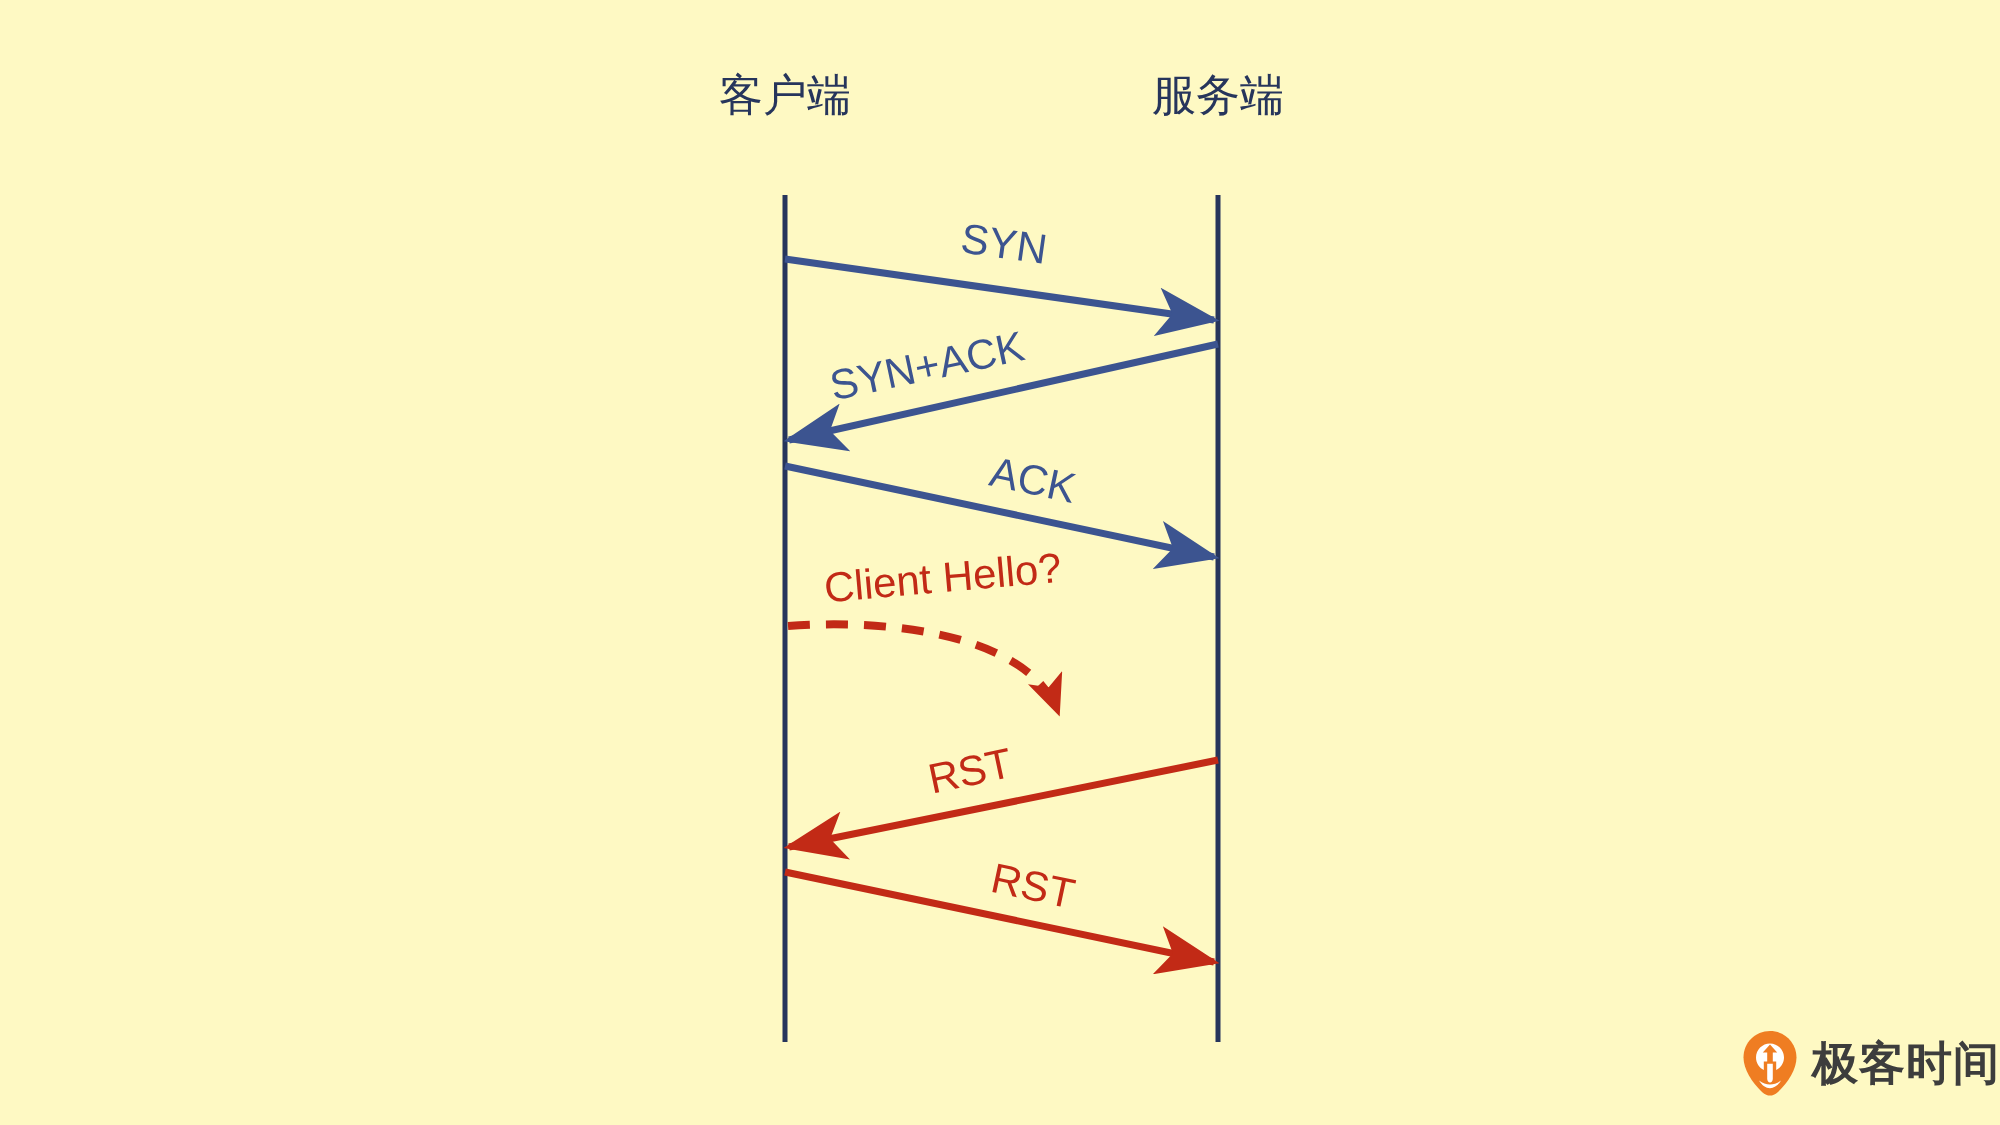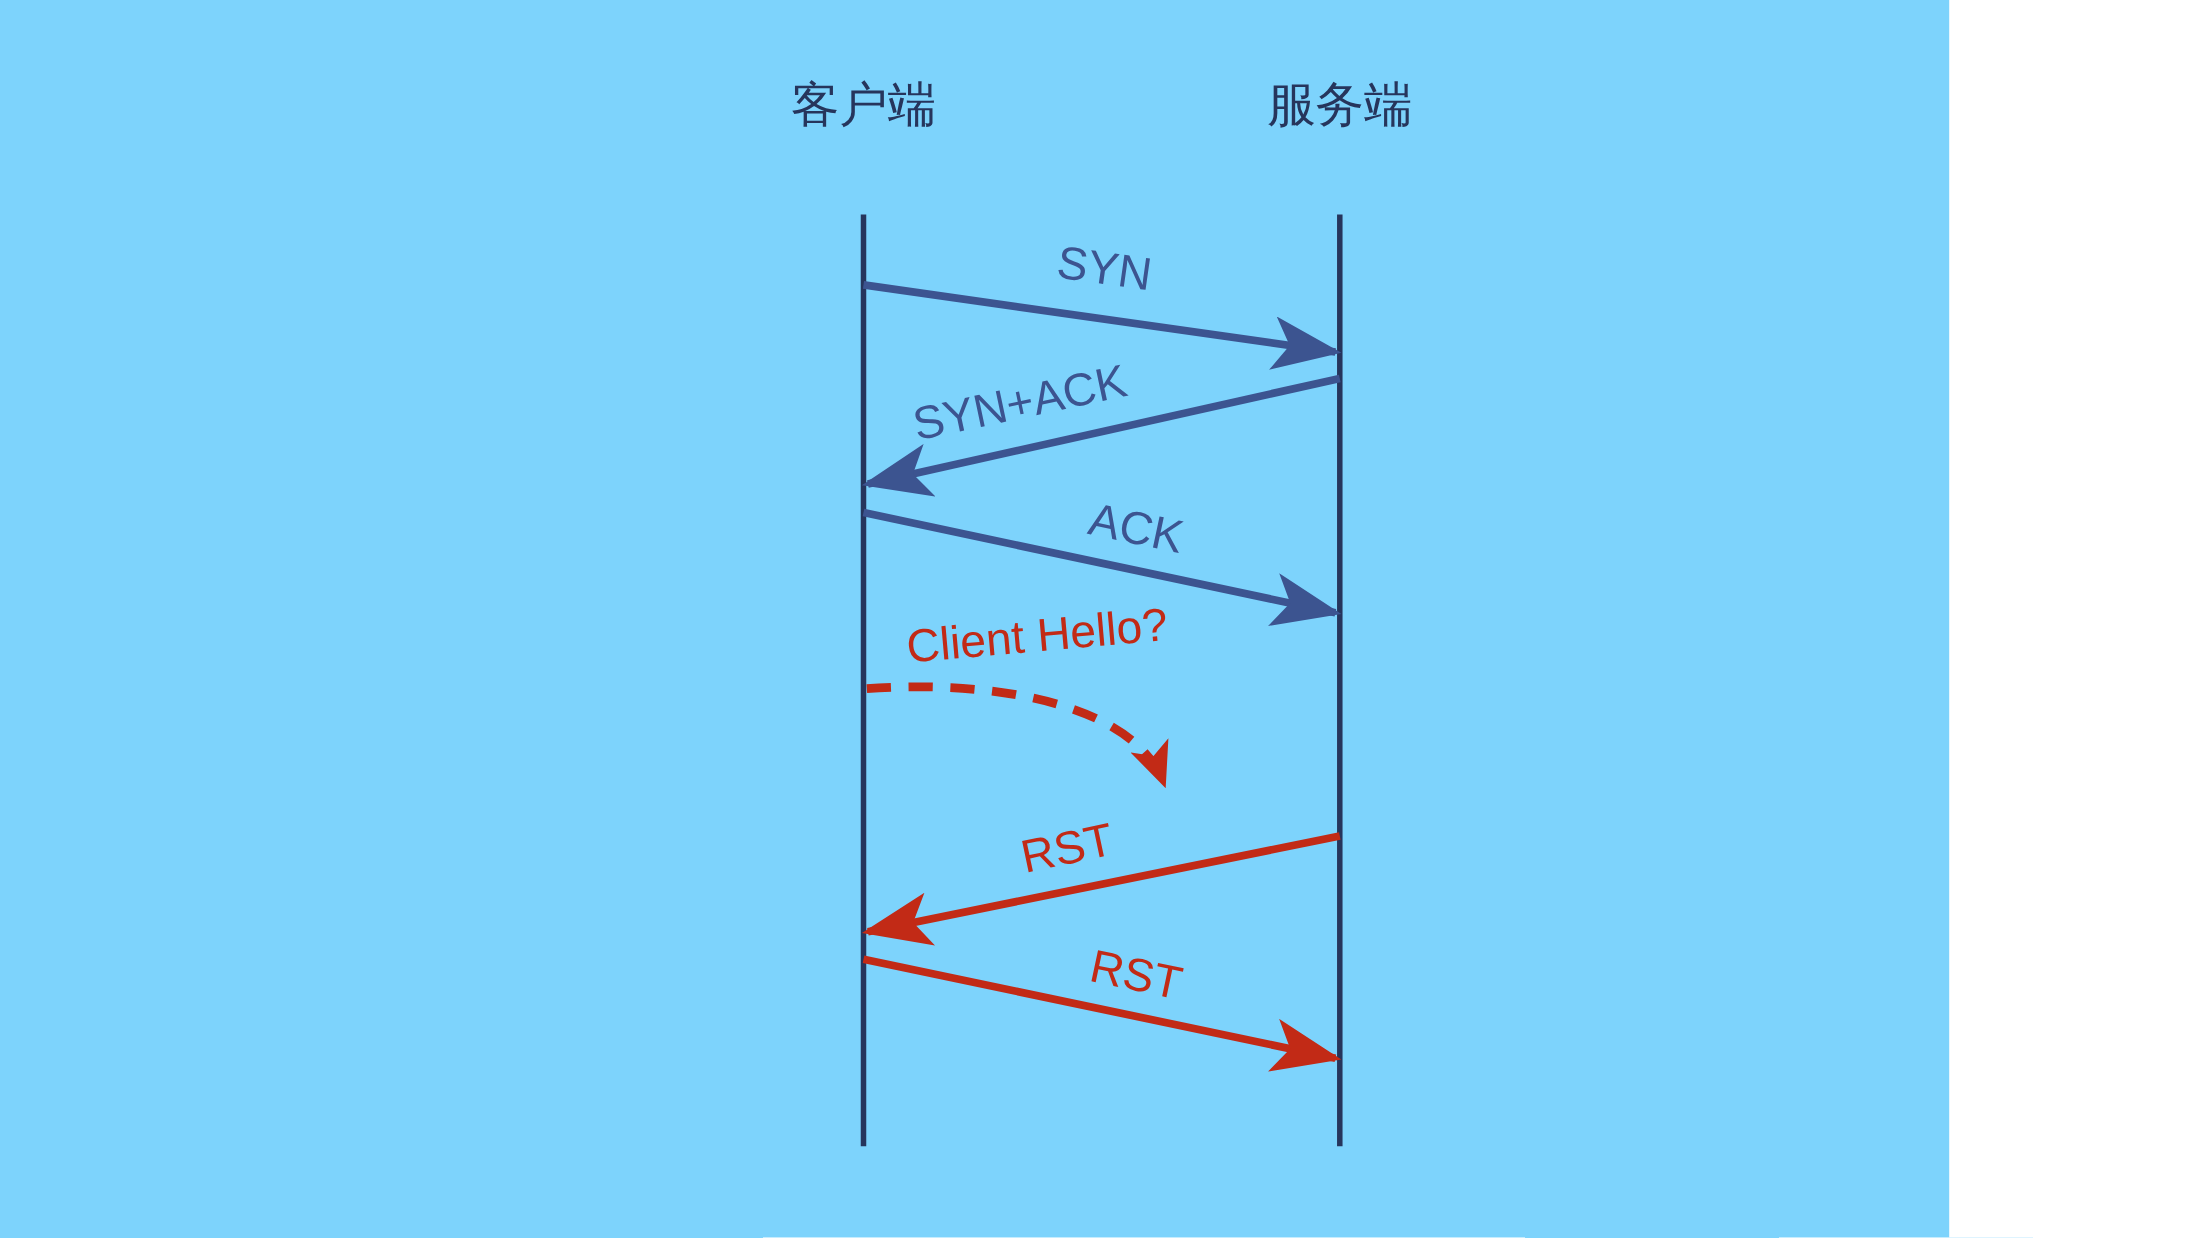--- a/index.html
+++ b/index.html
@@ -3,23 +3,23 @@
 <meta charset="utf-8">
 <title>TCP Sequence Diagram</title>
 <style>
   html, body {
     margin: 0;
     padding: 0;
     background: #ffffff;
   }
   #stage {
     position: relative;
-    width: 1772px;
+    width: 2000px;
     height: 1125px;
-    background: #7dd3fc;
+    background: #fef9c3;
     overflow: hidden;
     font-family: "Liberation Sans", "DejaVu Sans", sans-serif;
   }
   #diagram-svg {
     position: absolute;
     left: 0;
     top: 0;
     width: 2000px;
     height: 1125px;
   }
@@ -125,14 +125,30 @@
     <path class="arrow-red-dashed" id="arrow-client-hello" d="M 788 626 C 900 618, 1030 638, 1058 712" marker-end="url(#arrowhead-red-dash)"></path>
     <text class="msg-label-red" id="label-client-hello" x="944" y="592" transform="rotate(-5 944 592)">Client Hello?</text>
 
     <line class="arrow-red" id="arrow-rst-from-server" x1="1218" y1="760" x2="789" y2="847" marker-end="url(#arrowhead-red)"></line>
     <text class="msg-label-red" id="label-rst-from-server" x="973" y="785" transform="rotate(-12 973 785)">RST</text>
 
     <line class="arrow-red" id="arrow-rst-from-client" x1="785" y1="872" x2="1214" y2="962" marker-end="url(#arrowhead-red)"></line>
     <text class="msg-label-red" id="label-rst-from-client" x="1030" y="900" transform="rotate(12 1030 900)">RST</text>
   </svg>
 
+  <div id="logo" style="left:1742px; top:1030px;">
+    <div id="logo-mark">
+      <svg width="56" height="66" viewBox="0 0 56 66" xmlns="http://www.w3.org/2000/svg">
+        <path d="M28 1 C13.2 1 1.5 12.7 1.5 27.5 C1.5 39 9.5 52 20 62 C23 64.8 25.5 65.6 28 65.6
+                 C30.5 65.6 33 64.8 36 62 C46.5 52 54.5 39 54.5 27.5 C54.5 12.7 42.8 1 28 1 Z" fill="#ef7d22"></path>
+        <path d="M28 13.5 C20.3 13.5 14 19.8 14 27.5 C14 33 17.2 37.8 21.8 40 L21.8 31.5
+                 L25.2 31.5 L25.2 22.5 L20.8 22.5 L28 14.5 L35.2 22.5 L30.8 22.5 L30.8 31.5
+                 L34.2 31.5 L34.2 40 C38.8 37.8 42 33 42 27.5 C42 19.8 35.7 13.5 28 13.5 Z" fill="#ffffff"></path>
+        <path d="M25.2 33.8 L30.8 33.8 L30.8 48.5 C30.8 51 29.5 52.4 28 52.4
+                 C26.5 52.4 25.2 51 25.2 48.5 Z" fill="#ffffff"></path>
+        <path d="M17 50.5 C20 55.5 24 58.2 28 58.2 C32 58.2 36 55.5 39 50.5
+                 C35.5 53.2 31.8 54.5 28 54.5 C24.2 54.5 20.5 53.2 17 50.5 Z" fill="#ffffff"></path>
+      </svg>
+    </div>
+    <div id="logo-text">极客时间</div>
+  </div>
 
 </div>
 
 </body></html>

